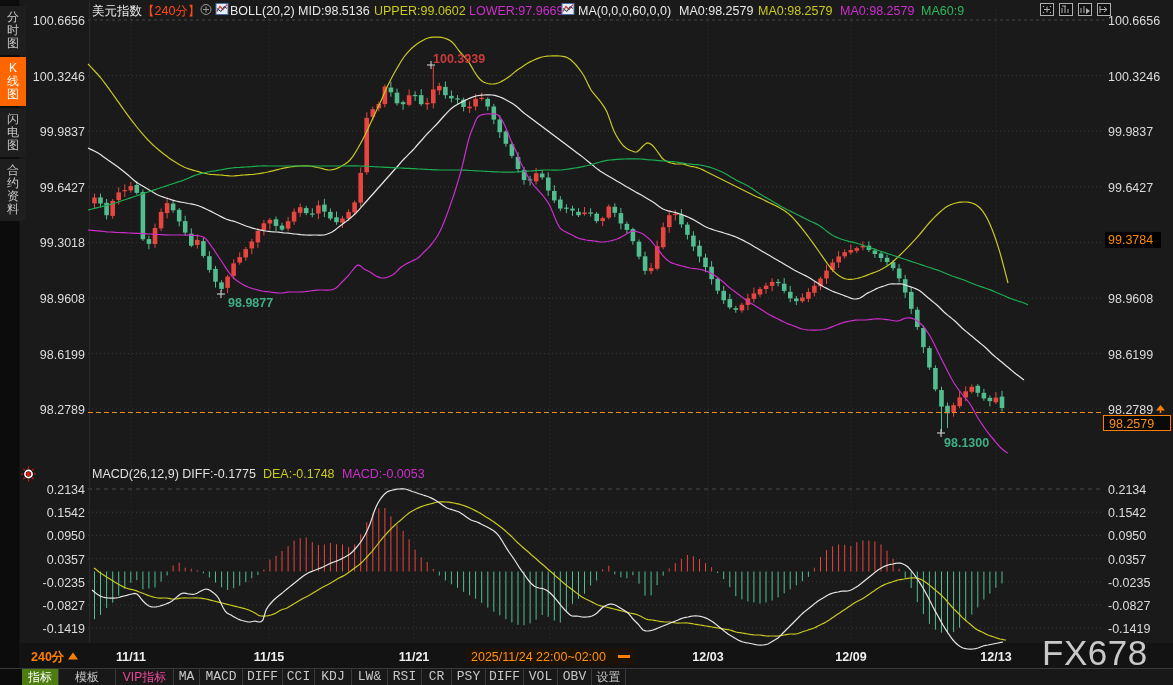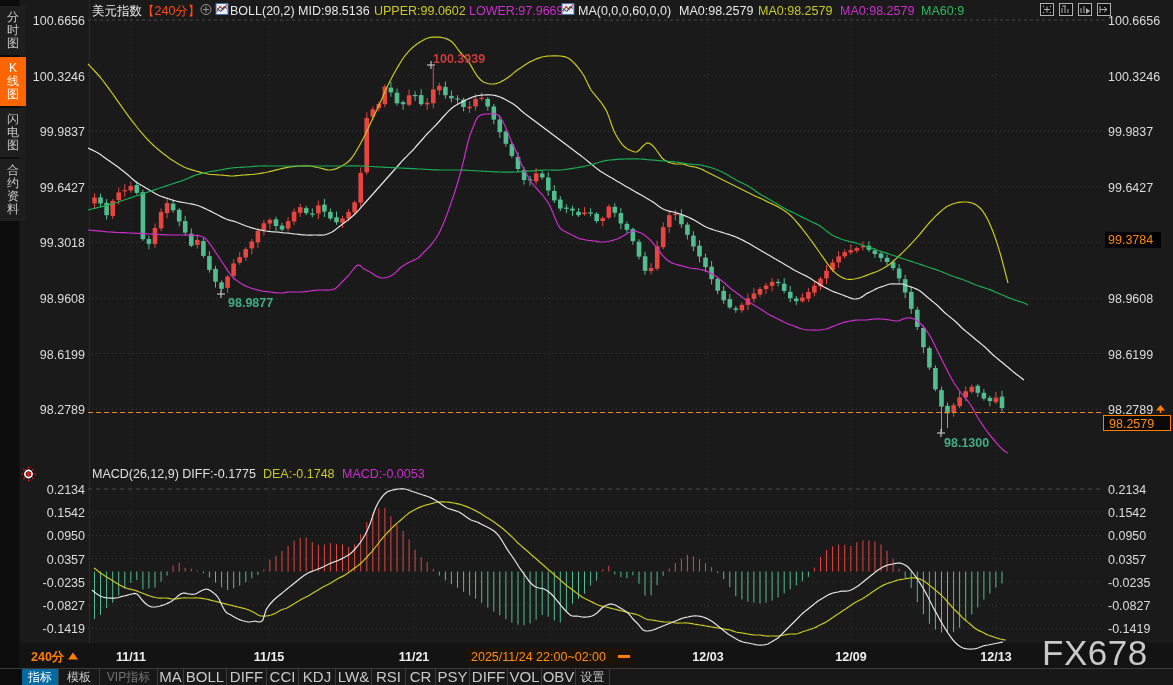--- a/index.html
+++ b/index.html
@@ -3,21 +3,21 @@
 *{margin:0;padding:0;box-sizing:border-box}
 body{background:#101010;font-family:"Liberation Sans",sans-serif}
 #app{position:relative;width:1173px;height:685px;background:#111111;overflow:hidden;font-family:"Liberation Sans",sans-serif}
 #app svg text{font-family:"Liberation Sans",sans-serif}
 .sidebar{position:absolute;left:0;top:0;width:19px;height:685px;background:#0c0c0c;z-index:5}
 .tabcol{position:absolute;left:0;top:6px;width:26px}
 .tab{width:26px;color:#c8c8c8;font-size:12px;text-align:center;line-height:13px;padding:5px 0;background:#1e1e1e;margin-bottom:2px}
 .tab.sel{background:#ff6600;color:#fff}
 .botmenu{position:absolute;left:0;top:668px;width:1173px;height:17px;background:#181818;border-top:1px solid #3a3a3a;z-index:6;display:flex;font-size:12px;color:#c8c8c8}
 .bm{height:16px;line-height:16px;text-align:center;border-right:1px solid #3a3a3a;padding:0}
-.bm.mono{font-family:Liberation Sans, sans-serif;font-size:15px}
+.bm.mono{font-family:Liberation Mono, monospace;font-size:13px}
 </style></head><body>
 <div id="app">
 <svg width="1173" height="685" viewBox="0 0 1173 685" style="position:absolute;left:0;top:0">
 <rect x="0" y="0" width="1173" height="685" fill="#131313"></rect>
 <rect x="20" y="0" width="1153" height="643" fill="#1a1a1a"></rect>
 <line x1="88" y1="20" x2="1104" y2="20" stroke="#464646" stroke-width="1" stroke-dasharray="3,3"></line>
 <line x1="88" y1="75.6" x2="1104" y2="75.6" stroke="#3a3a3a" stroke-width="1" stroke-dasharray="1,3"></line>
 <line x1="88" y1="131.2" x2="1104" y2="131.2" stroke="#3a3a3a" stroke-width="1" stroke-dasharray="1,3"></line>
 <line x1="88" y1="186.8" x2="1104" y2="186.8" stroke="#3a3a3a" stroke-width="1" stroke-dasharray="1,3"></line>
 <line x1="88" y1="242.4" x2="1104" y2="242.4" stroke="#3a3a3a" stroke-width="1" stroke-dasharray="1,3"></line>
@@ -603,25 +603,25 @@
 <div class="sidebar">
  <div class="tabcol">
   <div class="tab">分<br>时<br>图</div>
   <div class="tab sel">K<br>线<br>图</div>
   <div class="tab">闪<br>电<br>图</div>
   <div class="tab">合<br>约<br>资<br>料</div>
  </div>
 </div>
 <div class="botmenu">
  <div style="width:22px;background:#0c0c0c"></div>
- <div class="bm" style="background:#0369a1;color:#fff;width:37px">指标</div>
- <div class="bm" style="width:41px">模板</div>
- <div class="bm" style="width:58px;color:#737373">VIP指标</div>
+ <div class="bm" style="background:#4d7c0f;color:#fff;width:37px">指标</div>
+ <div class="bm" style="width:57px">模板</div>
+ <div class="bm" style="width:58px;color:#ec4899">VIP指标</div>
  <div class="bm mono" style="width:26px">MA</div>
- <div class="bm mono" style="width:43px">BOLL</div>
+ <div class="bm mono" style="width:43px">MACD</div>
  <div class="bm mono" style="width:40px">DIFF</div>
  <div class="bm mono" style="width:32px">CCI</div>
  <div class="bm mono" style="width:37px">KDJ</div>
  <div class="bm mono" style="width:36px">LW&amp;</div>
  <div class="bm mono" style="width:34px">RSI</div>
  <div class="bm mono" style="width:30px">CR</div>
  <div class="bm mono" style="width:34px">PSY</div>
  <div class="bm mono" style="width:38px">DIFF</div>
  <div class="bm mono" style="width:34px">VOL</div>
  <div class="bm mono" style="width:34px">OBV</div>

